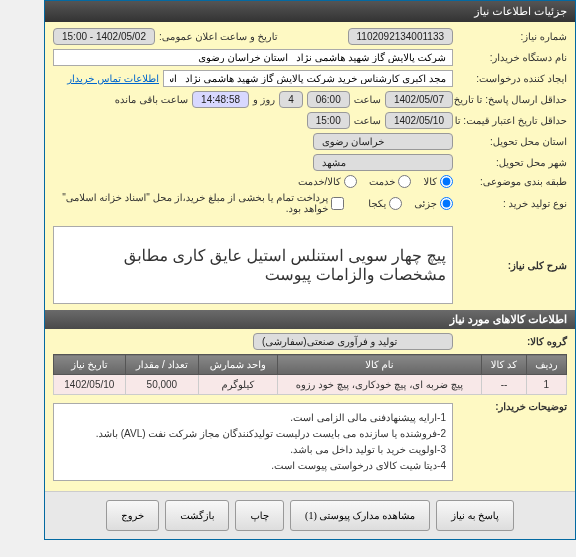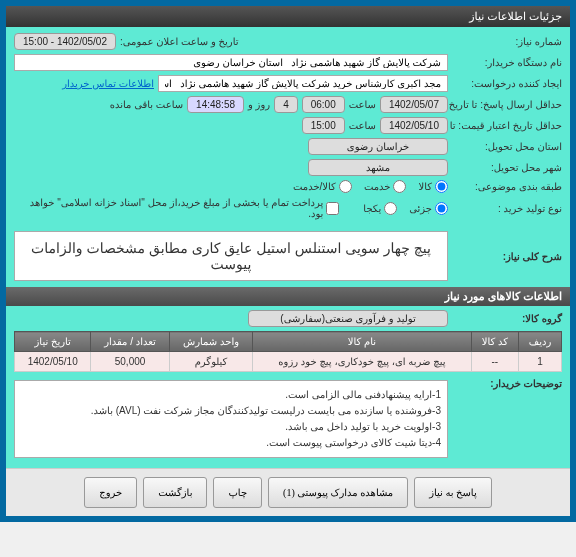--- a/index.html
+++ b/index.html
@@ -4,23 +4,23 @@
 <style>
 * { box-sizing: border-box; margin: 0; padding: 0; }
 body {
   font-family: Tahoma, Arial, sans-serif;
   font-size: 11px;
   background: #f0f0f0;
   color: #333;
   direction: rtl;
 }
 .window {
-  width: 576px;
-  background: #5eead4;
-  border: 6px solid #0369a1;
+  width: 532px;
+  background: #fef9c3;
+  border: 1px solid #0369a1;
 }
 .titlebar {
   background: linear-gradient(to bottom, #555, #333);
   color: #fff;
   padding: 4px 8px;
   font-size: 11px;
 }
 .content {
   padding: 6px 8px;
 }
@@ -35,21 +35,21 @@
   color: #333;
   white-space: nowrap;
 }
 .value-box {
   background: #ddd;
   border: 1px solid #999;
   border-radius: 4px;
   padding: 2px 8px;
   font-size: 10px;
   color: #222;
-  text-align: center;
+  text-align: left;
   white-space: nowrap;
 }
 .text-input {
   border: 1px solid #aaa;
   padding: 2px 6px;
   font-size: 10px;
   background: #fff;
   flex: 1;
   font-family: Tahoma, Arial;
 }
@@ -74,26 +74,25 @@
 .section-header {
   background: linear-gradient(to bottom, #6a6a6a, #4a4a4a);
   color: #fff;
   padding: 3px 8px;
   font-size: 11px;
   font-weight: bold;
   margin: 6px -8px 4px -8px;
 }
 .full-text {
   border: 1px solid #aaa;
-  padding: 8px 6px;
-  font-size: 14px;
+  padding: 19px 6px;
+  font-size: 16px;
   background: #fff;
   width: 100%;
   min-height: 28px;
-  text-align: center;
 }
 table.data-table {
   width: 100%;
   border-collapse: collapse;
   margin-top: 4px;
 }
 table.data-table th {
   background: linear-gradient(to bottom, #888, #666);
   color: #fff;
   padding: 4px 6px;
@@ -141,20 +140,21 @@
 
 <div class="window">
   <div class="titlebar">
     <span>جزئیات اطلاعات نیاز</span>
   </div>
 
   <div class="content">
 
     <div class="row">
       <span class="label lbl-col">شماره نیاز:</span>
+      <span class="value-box">1102092134001133</span>
       <span class="spacer"></span>
       <span class="label">تاریخ و ساعت اعلان عمومی:</span>
       <span class="value-box">1402/05/02 - 15:00</span>
     </div>
 
     <div class="row">
       <span class="label lbl-col">نام دستگاه خریدار:</span>
       <input class="text-input" readonly="" value="شرکت پالایش گاز شهید هاشمی نژاد   استان خراسان رضوی" style="">
     </div>
 
@@ -262,21 +262,21 @@
             <td>50,000</td>
             <td>1402/05/10</td>
           </tr>
         </tbody>
     </table>
 
     <div class="row" style="margin-top:6px;align-items:flex-start">
       <span class="label lbl-col" style="font-weight:bold">توضیحات خریدار:</span>
       <div class="notes" style="flex:1" id="notes-box">
           <div>1-ارایه پیشنهادفنی مالی الزامی است.</div>
-          <div>3-فروشنده یا سازنده می بایست درلیست تولیدکنندگان مجاز شرکت نفت (AVL)  باشد.</div>
+          <div>2-فروشنده یا سازنده می بایست درلیست تولیدکنندگان مجاز شرکت نفت (AVL)  باشد.</div>
           <div>3-اولویت خرید با تولید داخل می باشد.</div>
           <div>4-دیتا شیت کالای درخواستی پیوست است.</div>
         </div>
     </div>
 
   </div>
 
   <div class="footer-btns">
     <button class="btn">پاسخ به نیاز</button>
     <button class="btn">مشاهده مدارک پیوستی (1)</button>

